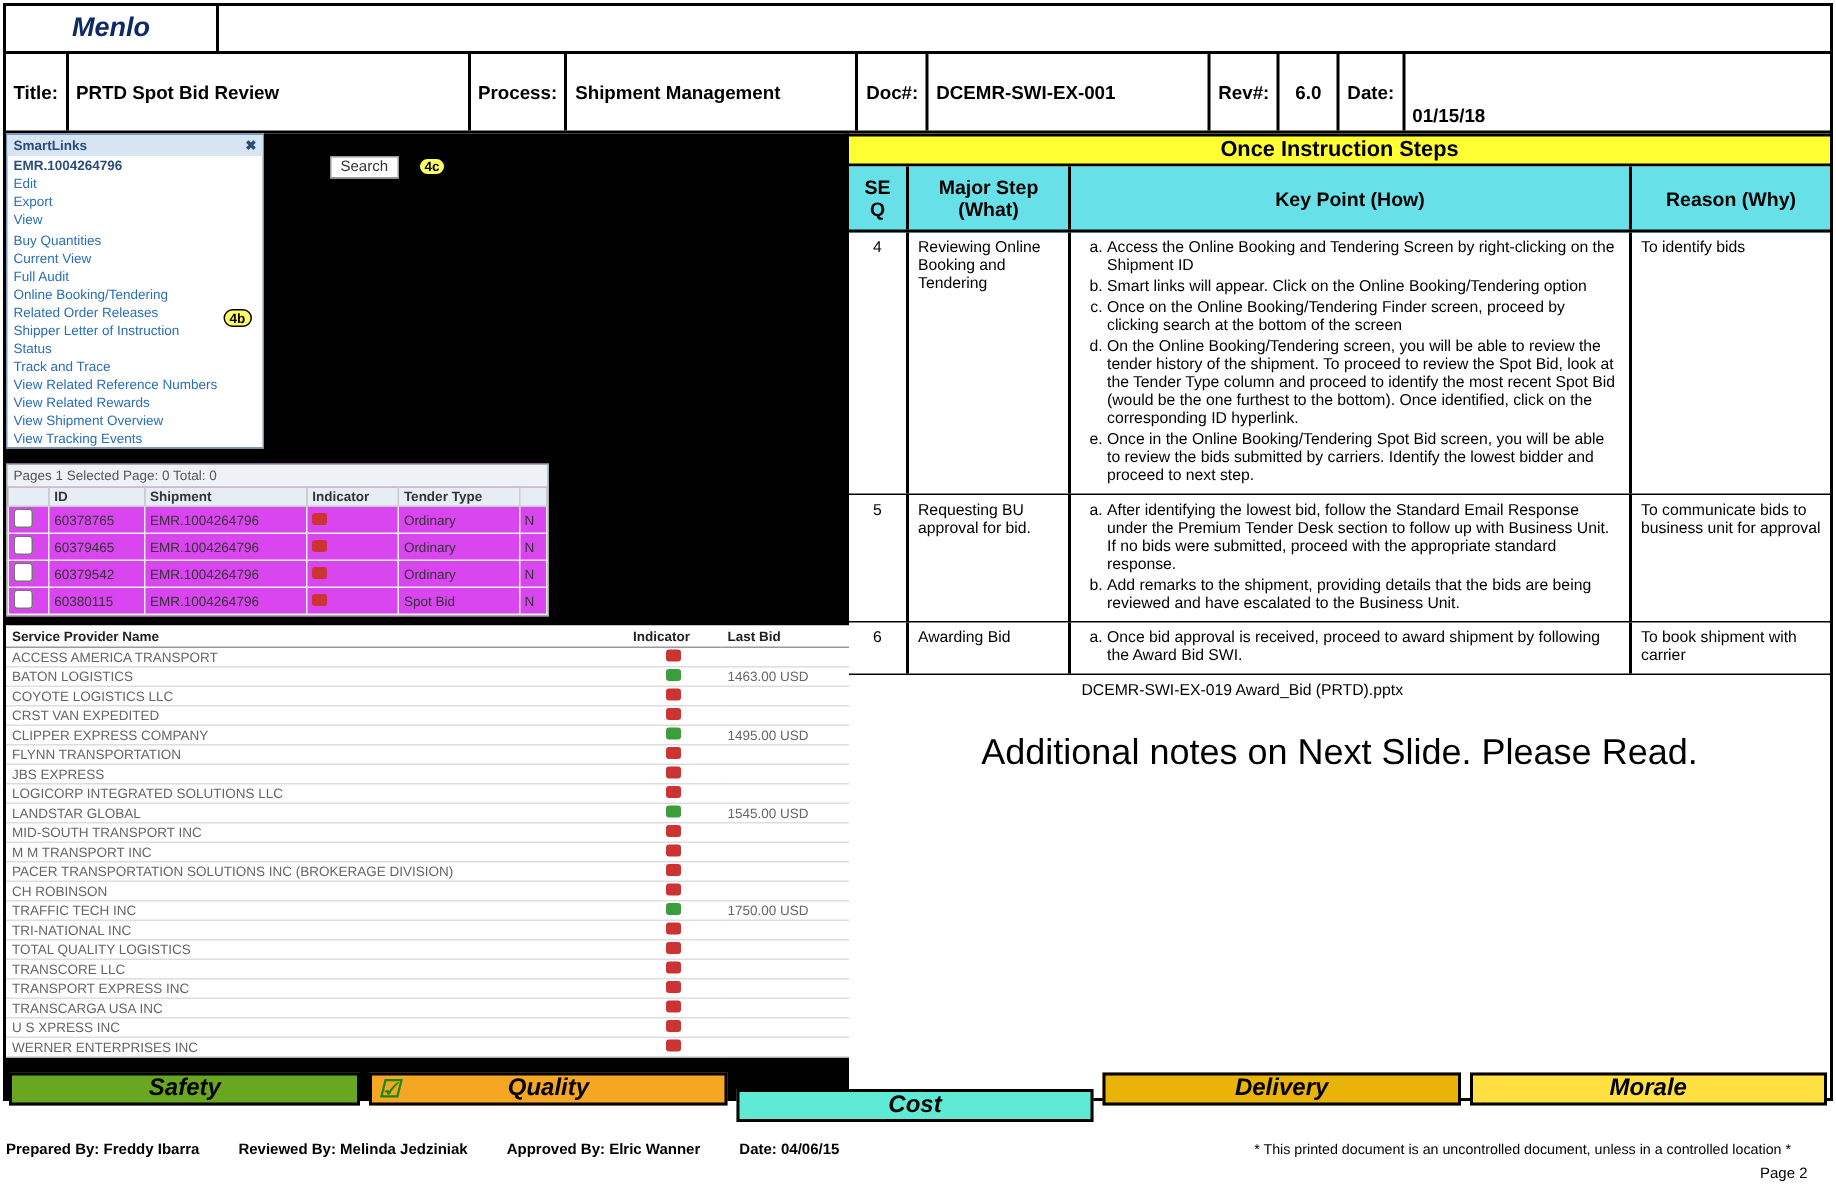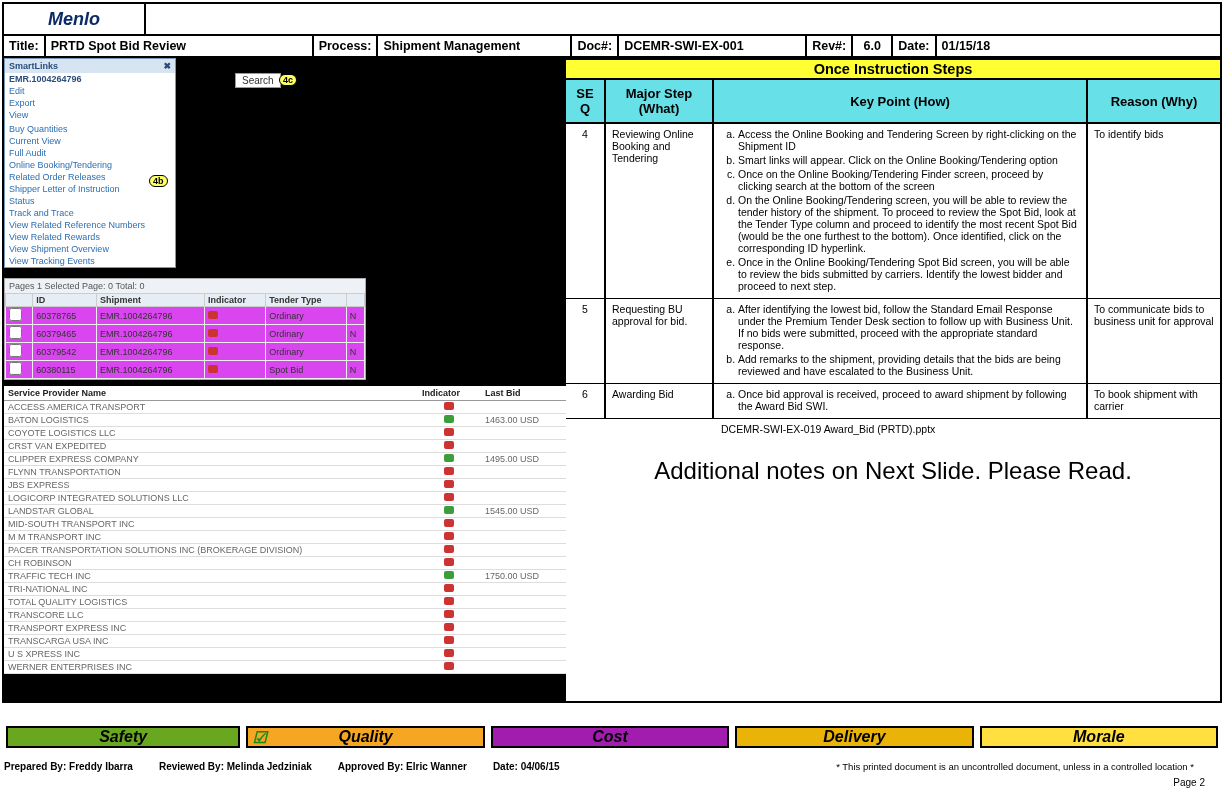--- a/index.html
+++ b/index.html
@@ -18,34 +18,34 @@
   .meta-row > div:last-child { border-right: none; }
   .mr-label { }
   .mr-title-val { width: 268px; }
   .mr-process-lbl { }
   .mr-process-val { width: 194px; }
   .mr-doc-lbl { }
   .mr-doc-val { width: 188px; }
   .mr-rev-lbl { }
   .mr-rev-val { width: 40px; justify-content:center; }
   .mr-date-lbl { }
-  .mr-date-val { flex:1; }
+  .mr-date-val { flex:1;margin-top:31px; }
 
   
   .body-split { display: flex; }
   .left-col { width: 562px; border-right: 2px solid #000; background: #000; position: relative; height: 643px; }
   .right-col { flex: 1; display: flex; flex-direction: column; }
 
   
   .smartlinks { position: absolute; top: 0; left: 0; width: 172px; background: #fff; border: 1px solid #7a98b8; font-size: 9px; }
   .sl-hdr { background: #d7e4f2; color: #2a4d7a; font-weight: bold; padding: 2px 4px; display:flex; justify-content:space-between; }
   .sl-close { color:#2a4d7a; font-weight:bold; }
   .sl-item { color: #2a6fb5; padding: 1px 4px; white-space: nowrap; overflow:hidden; }
   .sl-id { color:#2a4d7a; font-weight:bold; padding:1px 4px; }
-  .search-btn { position: absolute; top: 15px; left: 231px; background:#fff; border:1px solid #999; font-size:10px; padding:1px 6px; color:#333; }
+  .search-btn { position: absolute; top: 15px; left: 216px; background:#fff; border:1px solid #999; font-size:10px; padding:1px 6px; color:#333; }
   .badge { position:absolute; background:#ffff66; border:1px solid #000; border-radius:8px; font-size:9px; font-weight:bold; padding:0 3px; }
   .b4c{ top:16px; left:275px; }
   .b4b{ top:117px; left:145px; }
   .b4d{ top:223px; left:100px; }
   .b4e{ top:336px; left:168px; }
 
   .grid1 { position:absolute; top:220px; left:0; width:362px; background:#d946ef; font-size:9px; border:1px solid #aaa;}
   .grid1 .g1top{ background:#eef2f7; padding:2px 4px; display:flex; gap:4px; align-items:center; color:#555;}
   .grid1 table{ width:100%; border-collapse:collapse;}
   .grid1 th{ background:#e7edf5; text-align:left; padding:1px 3px; border:1px solid #ccc; color:#333;}
@@ -80,21 +80,21 @@
   .ir-how li{ margin-bottom:2px;}
   .note-row{ font-size:10.5px; padding:4px 8px 4px 155px; }
 
   .addl-note{ text-align:center; font-size:24px; padding:18px 0 10px; color:#000;}
 
   
   .footer-band { position:absolute; bottom:40px; left:2px; right:2px; display:flex; gap:6px; padding:4px 4px;}
   .fb{ border:2px solid #000; flex:1; text-align:center; font-weight:bold; font-style:italic; font-size:16px; display:flex; align-items:center; justify-content:center; height:22px; position:relative;}
   .fb.safety{ background:#6aa721; }
   .fb.quality{ background:#f5a623; }
-  .fb.cost{ background:#a21caf; }
+  .fb.cost{ background:#5eead4;margin-top:11px; }
   .fb.delivery{ background:#eab308; }
   .fb.morale{ background:#ffe040; }
   .chk-icon{ color:#178a17; font-size:16px; position:absolute; left:4px;}
 
   .bottom-line{ position:absolute; bottom:20px; left:4px; right:4px; display:flex; font-size:10px; font-weight:bold;}
   .bottom-line > div{ margin-right:26px;}
   .bl-disclaimer{ margin-left:auto; font-weight:normal; font-size:9.5px;}
   .page-no{ position:absolute; bottom:4px; right:19px; font-size:10px;}
 </style>
 </head>

